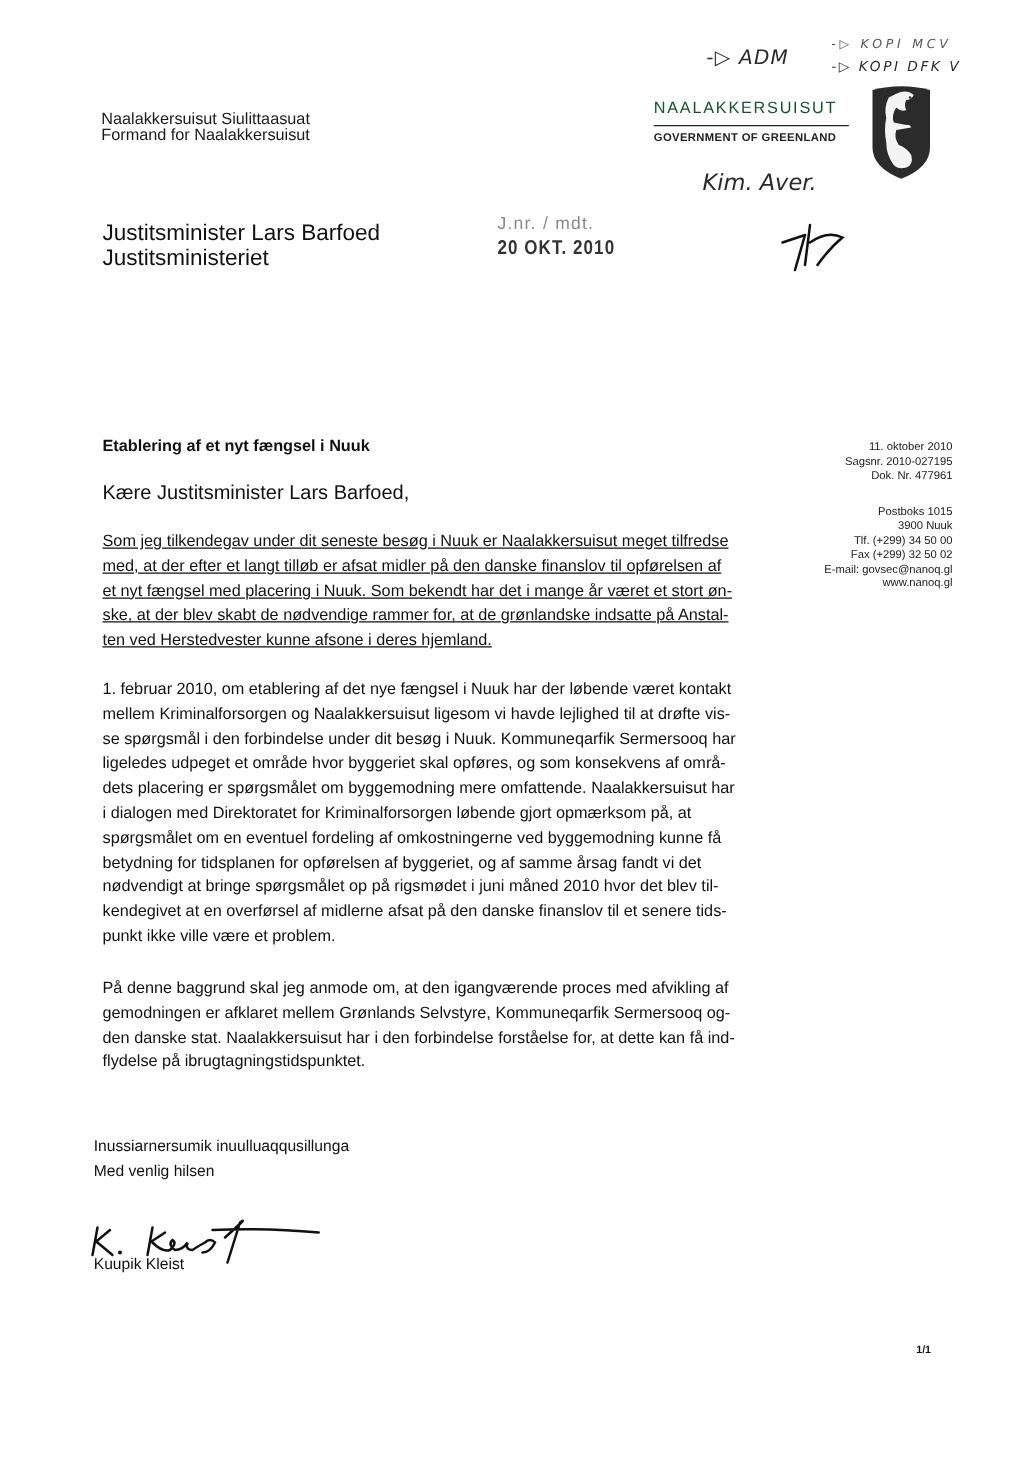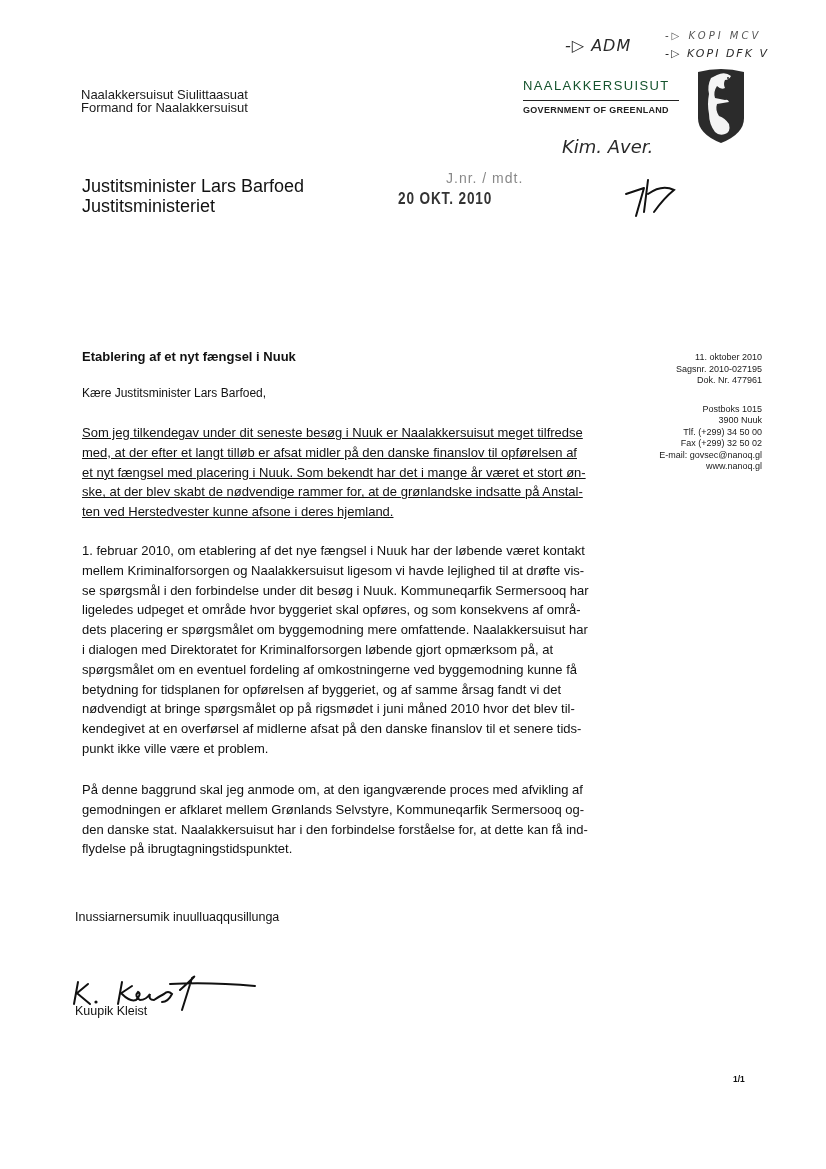--- a/index.html
+++ b/index.html
@@ -11,28 +11,28 @@
   .hand-adm { left: 565px; top: 36px; font-size: 16px; letter-spacing: 1px; }
   .hand-kopi1 { left: 665px; top: 30px; font-size: 10px; letter-spacing: 3px; color: #555; }
   .hand-kopi2 { left: 665px; top: 47px; font-size: 11px; letter-spacing: 2px; }
   .brand { left: 523px; top: 77px; width: 156px; }
   .brand-name { font-size: 13px; letter-spacing: 1.4px; color: #14532d; line-height: 18px; white-space: nowrap; }
   .brand-rule { height: 1px; background: #222; margin: 5px 0 4px 0; }
   .brand-sub { font-size: 9px; font-weight: bold; letter-spacing: 0.3px; color: #222; white-space: nowrap; }
   .shield { left: 695px; top: 66px; width: 52px; height: 78px; }
   .recipient { left: 82px; top: 176px; font-size: 18px; line-height: 20px; }
   .stamp { left: 398px; top: 170px; color: #555; }
-  .stamp-label { font-size: 14px; letter-spacing: 1px; opacity: 0.7; margin-left: 48px; }
+  .stamp-label { font-size: 14px; letter-spacing: 1px; opacity: 0.7; }
   .stamp-date { font-size: 16px; font-weight: bold; letter-spacing: 1px; margin-top: 4px; transform: scaleX(0.85); transform-origin: left; color: #333; }
   .initials { left: 562px; top: 136px; font-size: 18px; }
   .sig-mark { left: 620px; top: 172px; width: 60px; height: 48px; }
   .subject { left: 82px; top: 349px; font-size: 13px; font-weight: bold; }
   .meta { right: 64px; top: 352px; text-align: right; font-size: 9px; line-height: 11.5px; color: #1a1a1a; }
   .meta .gap { height: 17px; }
-  .salutation { left: 82px; top: 386px; font-size: 12px; text-align: right; }
+  .salutation { left: 82px; top: 386px; font-size: 16px; text-align: right; }
   .para { left: 82px; width: 532px; font-size: 13px; line-height: 19.8px; text-align: justify; }
   .p1 { top: 423px; text-decoration: underline; }
   .p2 { top: 541px; }
   .p3 { top: 780px; }
   .closing { left: 75px; top: 907px; font-size: 12.5px; line-height: 20px; }
   .signature { left: 70px; top: 968px; width: 190px; height: 50px; }
   .signer { left: 75px; top: 1004px; font-size: 12.5px; }
   .pagenum { left: 733px; top: 1074px; font-size: 8.5px; font-weight: bold; }
   .line { display: block; white-space: nowrap; }
 </style>
@@ -116,20 +116,21 @@
 
 <div class="abs para p3">
   <span class="line">På denne baggrund skal jeg anmode om, at den igangværende proces med afvikling af</span>
   <span class="line">gemodningen er afklaret mellem Grønlands Selvstyre, Kommuneqarfik Sermersooq og-</span>
   <span class="line">den danske stat. Naalakkersuisut har i den forbindelse forståelse for, at dette kan få ind-</span>
   <span class="line">flydelse på ibrugtagningstidspunktet.</span>
 </div>
 
 <div class="abs closing">
   <div>Inussiarnersumik inuulluaqqusillunga</div>
+  <div>Med venlig hilsen</div>
 </div>
 
 <svg class="abs signature" viewBox="0 0 190 50">
   <path d="M8 14 L4 36 M6 26 L18 16 M8 26 L20 36" stroke="#111" stroke-width="2" fill="none" stroke-linecap="round"></path>
   <circle cx="26" cy="34" r="1.6" fill="#111"></circle>
   <path d="M52 14 L48 36 M50 26 L62 18 M52 26 Q60 34 66 32 Q72 26 68 24 Q64 28 70 32 Q76 32 80 26 Q78 32 84 32 Q90 28 94 26 Q98 22 102 26 Q98 34 92 34" stroke="#111" stroke-width="2" fill="none" stroke-linecap="round"></path>
   <path d="M110 22 Q130 4 122 10 L112 42 M100 16 Q140 14 185 18" stroke="#111" stroke-width="2" fill="none" stroke-linecap="round"></path>
 </svg>
 
 <div class="abs signer">Kuupik Kleist</div>

